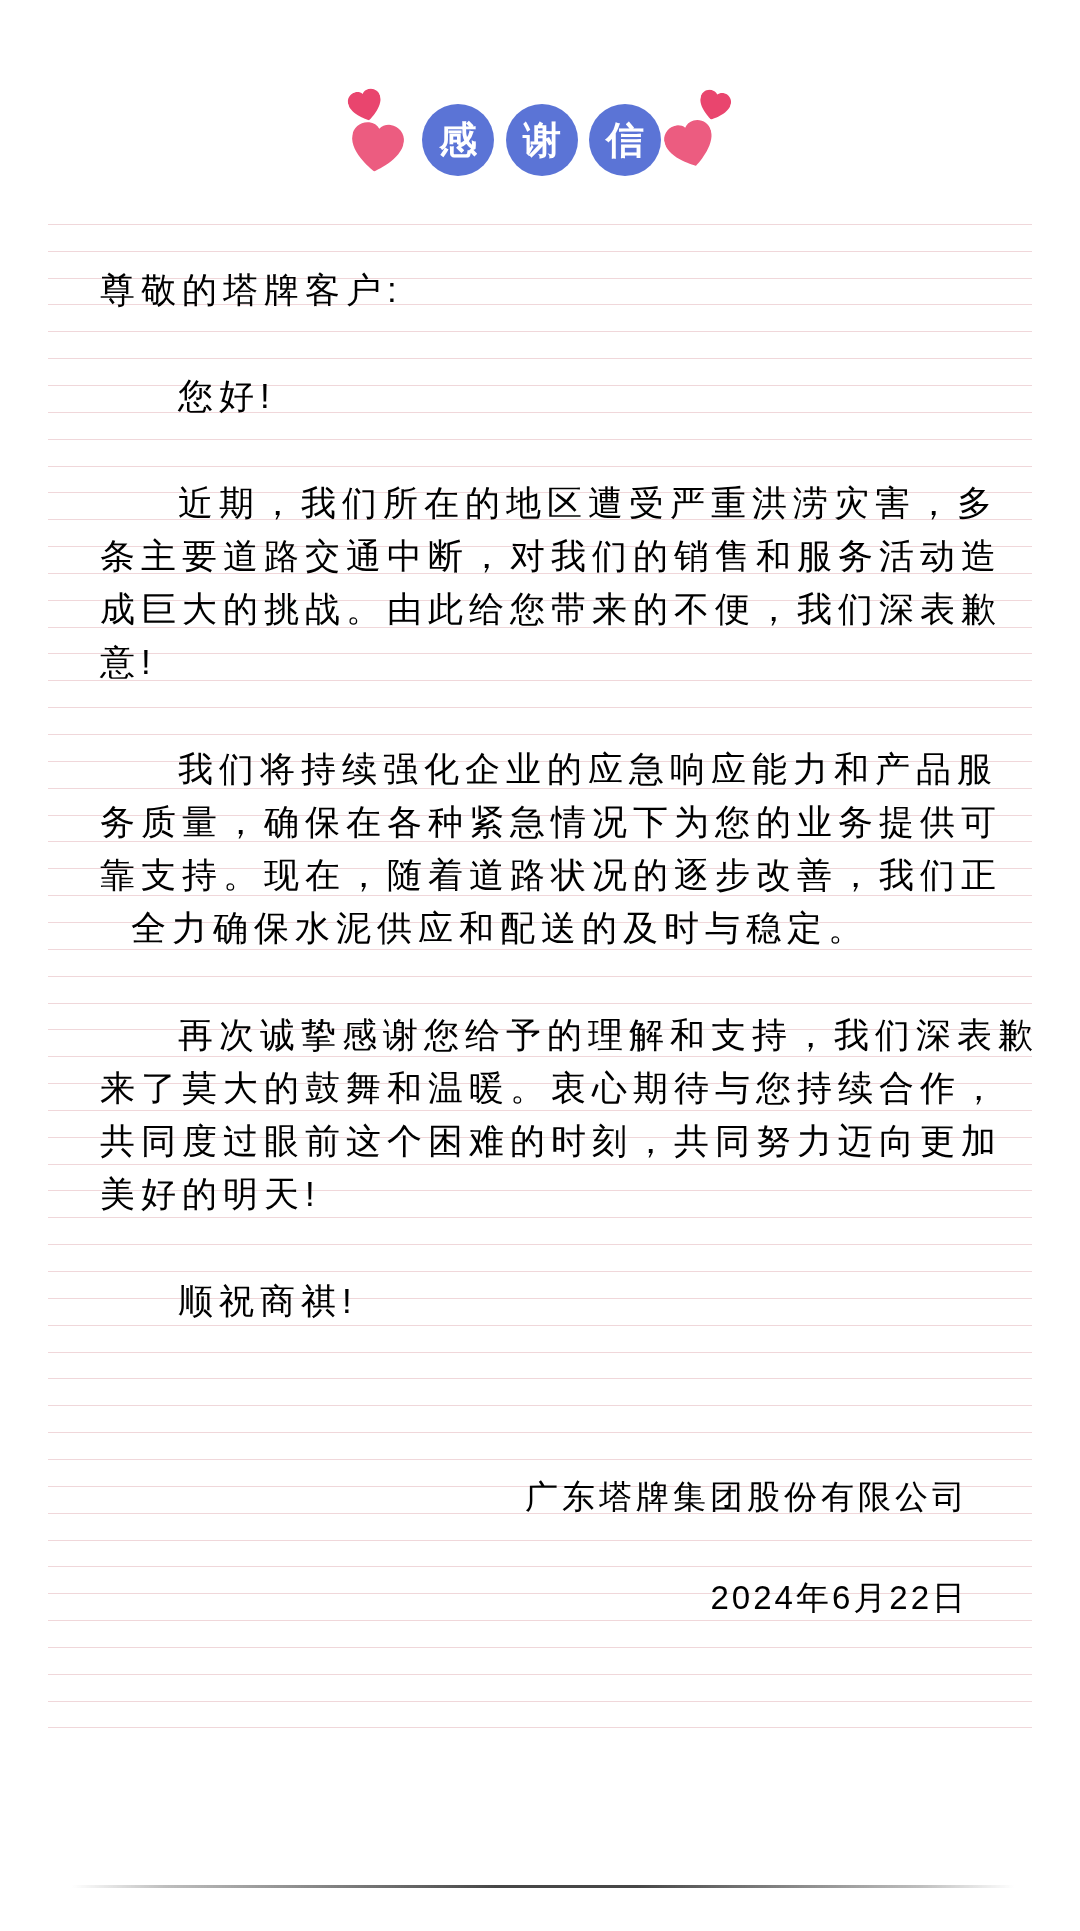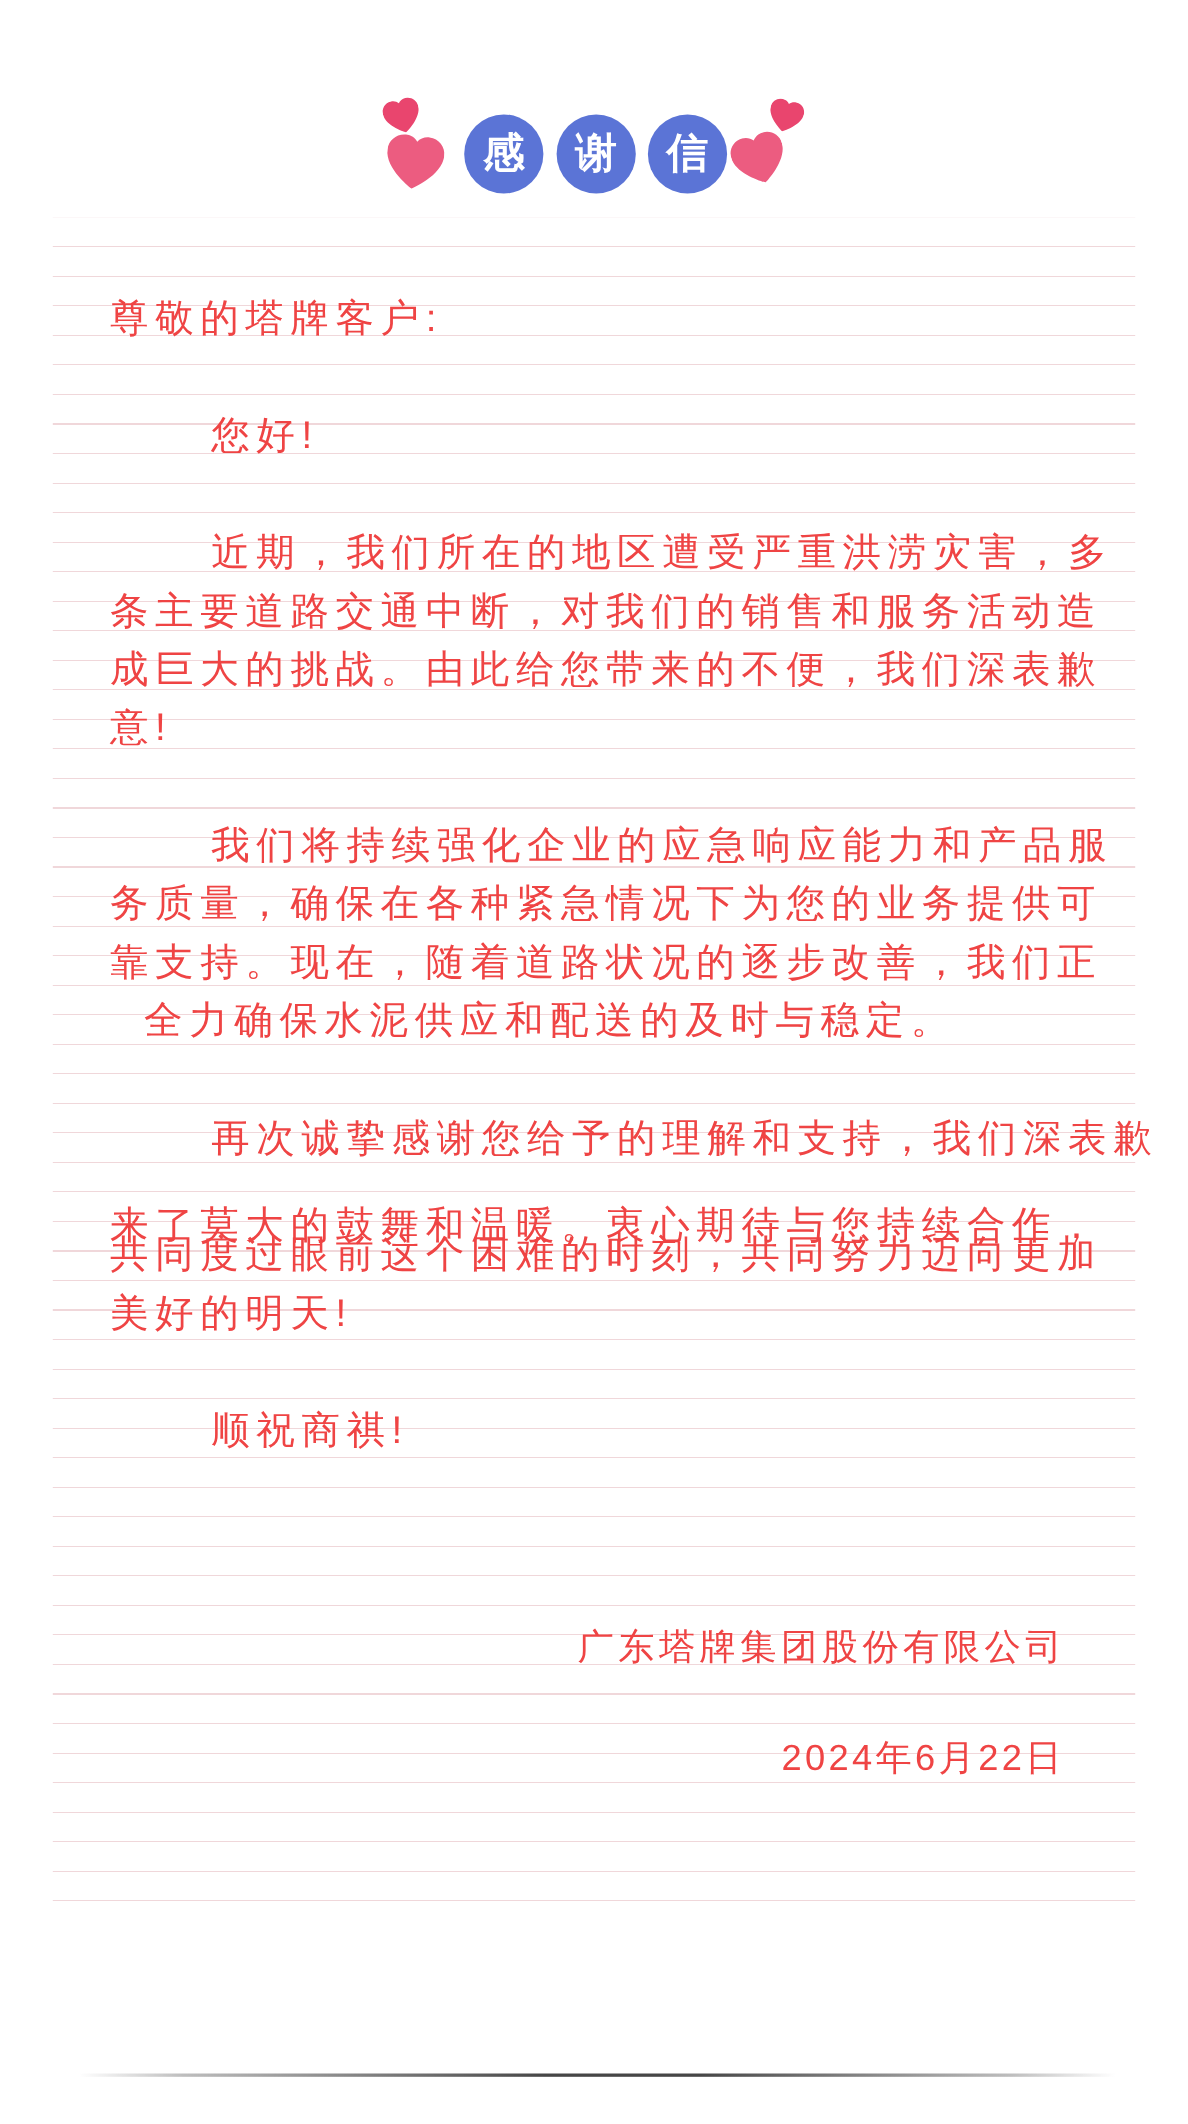--- a/index.html
+++ b/index.html
@@ -32,35 +32,35 @@
       to bottom,
       rgba(255,255,255,0) 0px,
       rgba(255,255,255,0) 25.85px,
       #f0d7da 25.85px,
       #f0d7da 26.85px
     );
   }
   
   .tline{
     position:absolute;left:100px;height:54px;line-height:54px;
-    font-size:35px;letter-spacing:6px;color:#ef4444;white-space:nowrap;
+    font-size:35px;letter-spacing:6px;color:#000000;white-space:nowrap;
   }
-  .indent{left:192px;}
+  .indent{left:178px;}
   .t-salutation{top:263px;}
   .t-greeting{top:369px;}
   .t-p1l1{top:476px;}
   .t-p1l2{top:529px;}
   .t-p1l3{top:582px;text-align:center;}
   .t-p1l4{top:635px;}
   .t-p2l1{top:742px;}
   .t-p2l2{top:795px;text-align:center;}
   .t-p2l3{top:848px;}
   .t-p2l4{top:901px;margin-left:31px;}
   .t-p3l1{top:1008px;}
-  .t-p3l2{top:1061px;margin-top:26px;}
+  .t-p3l2{top:1061px;}
   .t-p3l3{top:1114px;}
   .t-p3l4{top:1167px;}
   .t-closing{top:1274px;}
   .t-signature{left:auto;right:111px;top:1470px;font-size:33px;letter-spacing:4px;}
   .t-date{left:auto;right:112px;top:1571px;font-size:33px;letter-spacing:3px;margin-left:39px;}
   
   .bottom-divider{
     position:absolute;left:72px;right:66px;top:1885px;height:3px;
     background:linear-gradient(to right,
       rgba(0,0,0,0) 0%,

